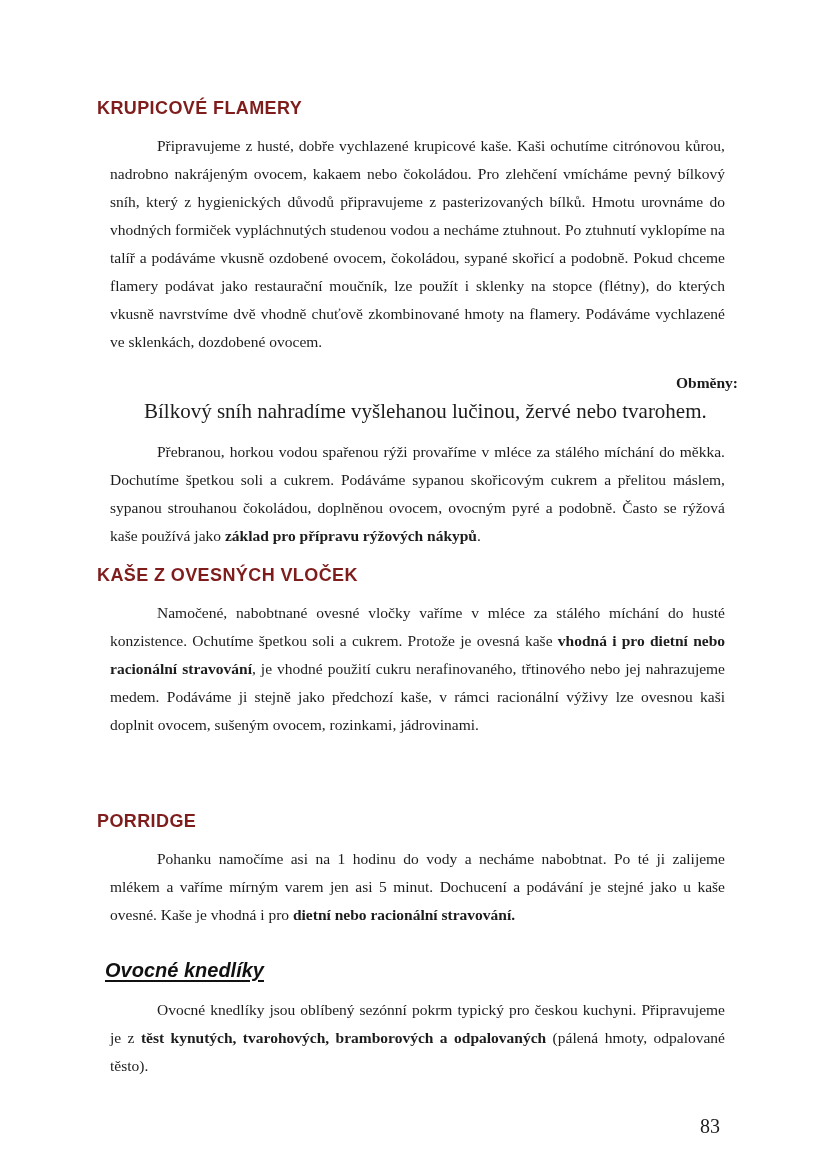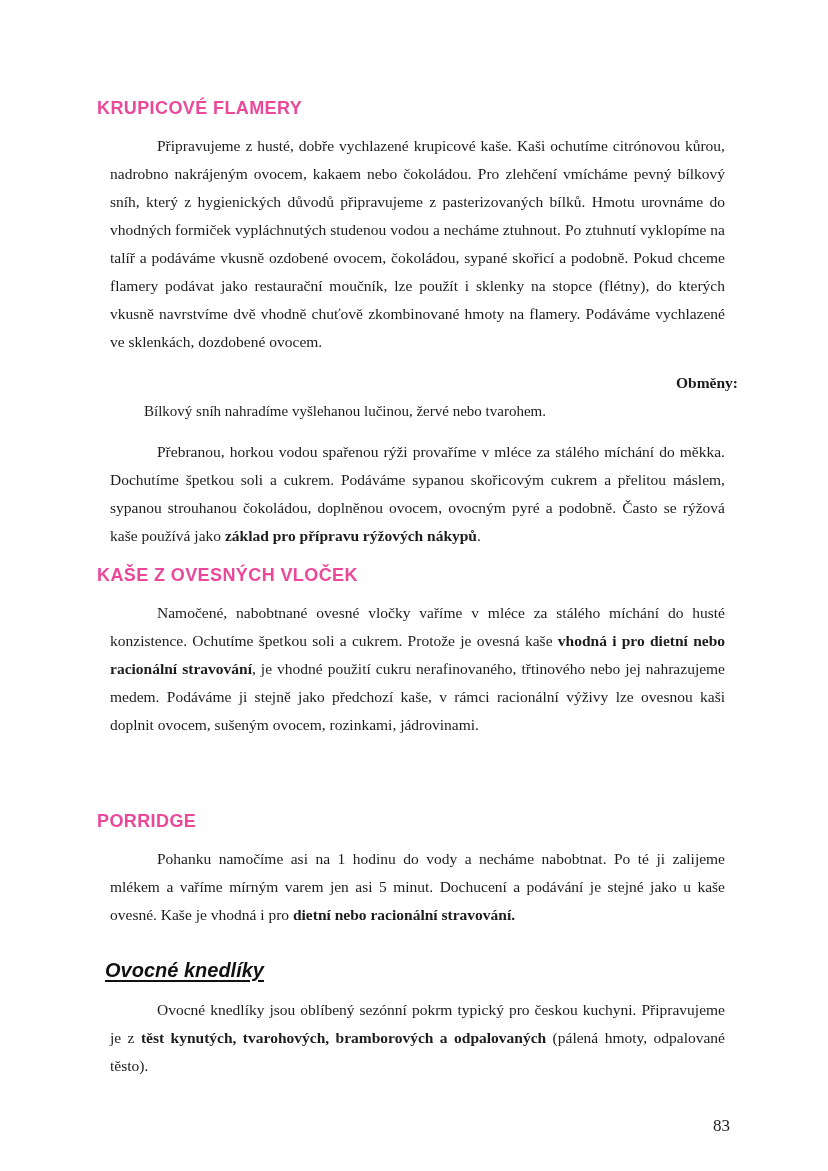--- a/index.html
+++ b/index.html
@@ -22,21 +22,21 @@
     top: 97px;
     width: 641px;
   }
   .heading {
     font-family: "Liberation Sans", sans-serif;
     font-weight: bold;
     font-size: 18px;
     line-height: 22px;
     letter-spacing: 0.4px;
     margin: 14px 0 9px 0;
-    color: #ec4899;
+    color: #7f1d1d;
   }
   .heading:first-child {
     margin-top: 0;
   }
   .script-heading {
     font-family: "Liberation Sans", sans-serif;
     font-weight: bold;
     font-style: italic;
     font-size: 20px;
     line-height: 26px;
@@ -54,36 +54,36 @@
   }
   .subheading {
     font-size: 15.5px;
     line-height: 28px;
     font-weight: bold;
     padding-left: 47px;
     margin: 0;
     text-align: right;
   }
   .indent-line {
-    font-size: 15px;
+    font-size: 21px;
     line-height: 28px;
     padding-left: 47px;
     margin: 0;
   }
   .spacer {
     width: 100%;
   }
   .bold {
     font-weight: bold;
   }
   .page-number {
     position: absolute;
-    right: 98px;
+    right: 108px;
     top: 1116px;
-    font-size: 17px;
+    font-size: 20px;
     line-height: 20px;
   }
 </style>
 </head>
 <body>
 
 <div class="page">
   <div class="content">
       <h2 class="heading"><span>KRUPICOVÉ FLAMERY</span></h2>
       <p class="paragraph"><span>Připravujeme z husté, dobře vychlazené krupicové kaše. Kaši ochutíme citrónovou kůrou, nadrobno nakrájeným ovocem, kakaem nebo čokoládou. Pro zlehčení vmícháme pevný bílkový sníh, který z hygienických důvodů připravujeme z pasterizovaných bílků. Hmotu urovnáme do vhodných formiček vypláchnutých studenou vodou a necháme ztuhnout. Po ztuhnutí vyklopíme na talíř a podáváme vkusně ozdobené ovocem, čokoládou, sypané skořicí a podobně. Pokud chceme flamery podávat jako restaurační moučník, lze použít i sklenky na stopce (flétny), do kterých vkusně navrstvíme dvě vhodně chuťově zkombinované hmoty na flamery. Podáváme vychlazené ve sklenkách, dozdobené ovocem.</span></p>

